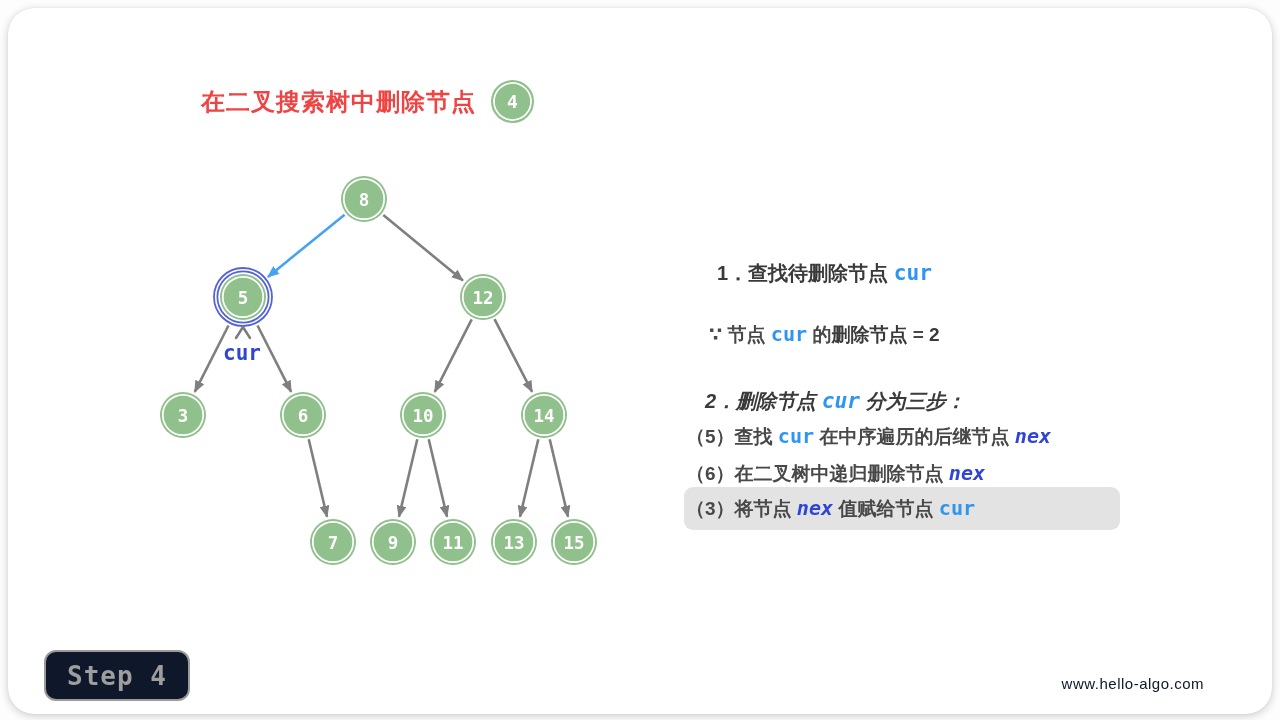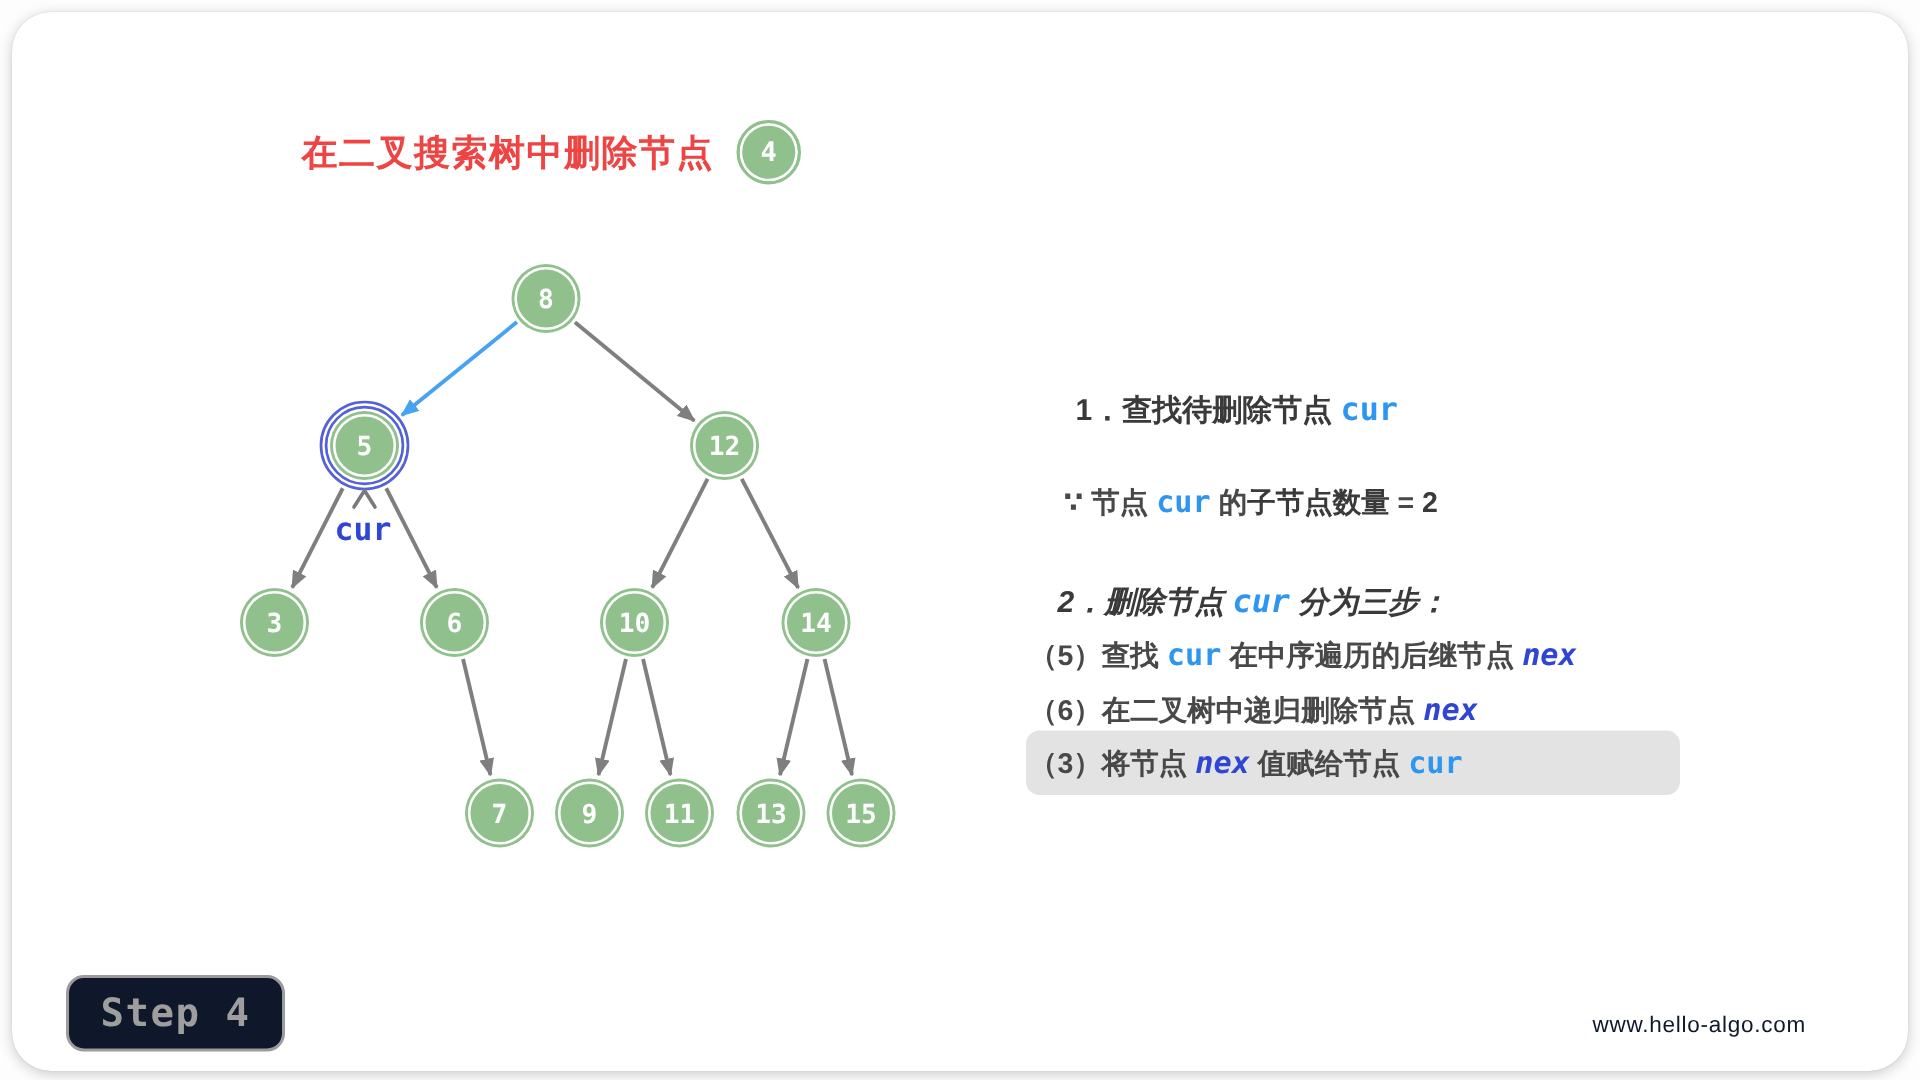--- a/index.html
+++ b/index.html
@@ -127,21 +127,21 @@
         <text x="566" y="540.5" text-anchor="middle" font-size="17.5" font-weight="700" fill="#ffffff" font-family="&quot;DejaVu Sans Mono&quot;, monospace">15</text>
       </g>
       <g>
         <path d="M 228 330 L 235 319 L 242 330" fill="none" stroke="#7a7a7a" stroke-width="2.4" stroke-linecap="round" stroke-linejoin="round"></path>
         <text x="234" y="352" text-anchor="middle" font-size="21" font-weight="700" fill="#2f45d3" font-family="&quot;DejaVu Sans Mono&quot;, monospace">cur</text>
       </g>
     </svg>
 
   <div class="note hdr" style="left:697px; top:254px;margin-left:12px;"><span class="seg seg-bold">1．查找待删除节点 </span><span class="seg seg-cur">cur</span></div>
 
-  <div class="note" style="left:701px; top:316px;"><span class="seg seg-normal">∵ 节点 </span><span class="seg seg-cur">cur</span><span class="seg seg-normal"> 的</span><span class="seg seg-bold">子节点数量</span><span class="seg seg-normal"> = </span><span class="seg seg-bold">2</span></div>
+  <div class="note" style="left:701px; top:316px;"><span class="seg seg-normal">∵ 节点 </span><span class="seg seg-cur">cur</span><span class="seg seg-normal"> 的</span><span class="seg seg-bold">删除节点</span><span class="seg seg-normal"> = </span><span class="seg seg-bold">2</span></div>
 
   <div class="note hdr" style="left:697px; top:382px;font-style:italic;"><span class="seg seg-bold">2．删除节点 </span><span class="seg seg-cur">cur</span><span class="seg seg-bold"> 分为三步：</span></div>
 
   <div class="note" style="left:678px; top:418px;"><span class="seg seg-normal">（5）查找 </span><span class="seg seg-cur">cur</span><span class="seg seg-normal"> 在中序遍历的后继节点 </span><span class="seg seg-nex">nex</span></div>
 
   <div class="note" style="left:678px; top:455px;"><span class="seg seg-normal">（6）在二叉树中递归删除节点 </span><span class="seg seg-nex">nex</span></div>
 
   <div class="highlight">
     <div class="note" style="position:static;"><span class="seg seg-normal">（3）将节点 </span><span class="seg seg-nex">nex</span><span class="seg seg-normal"> 值赋给节点 </span><span class="seg seg-cur">cur</span></div>
   </div>

